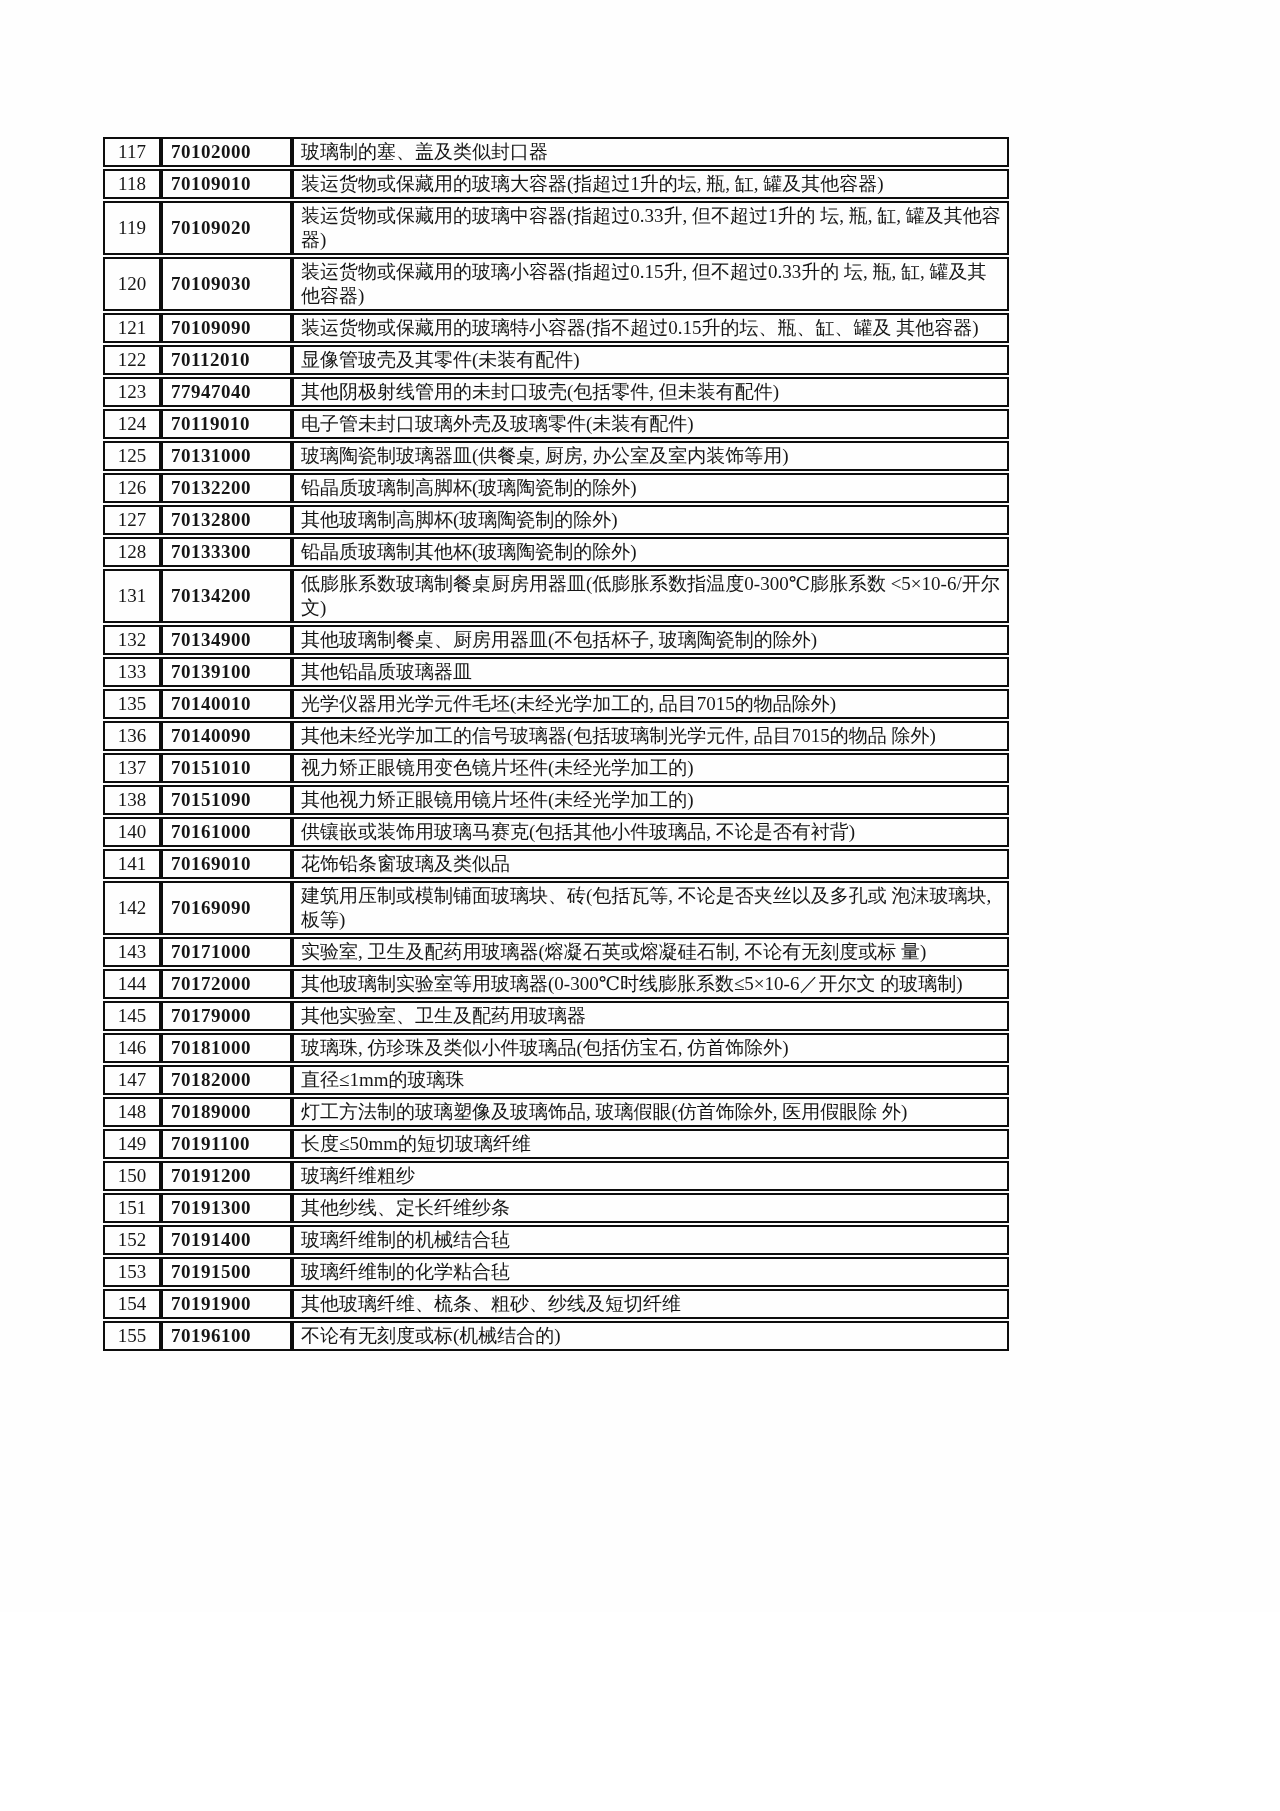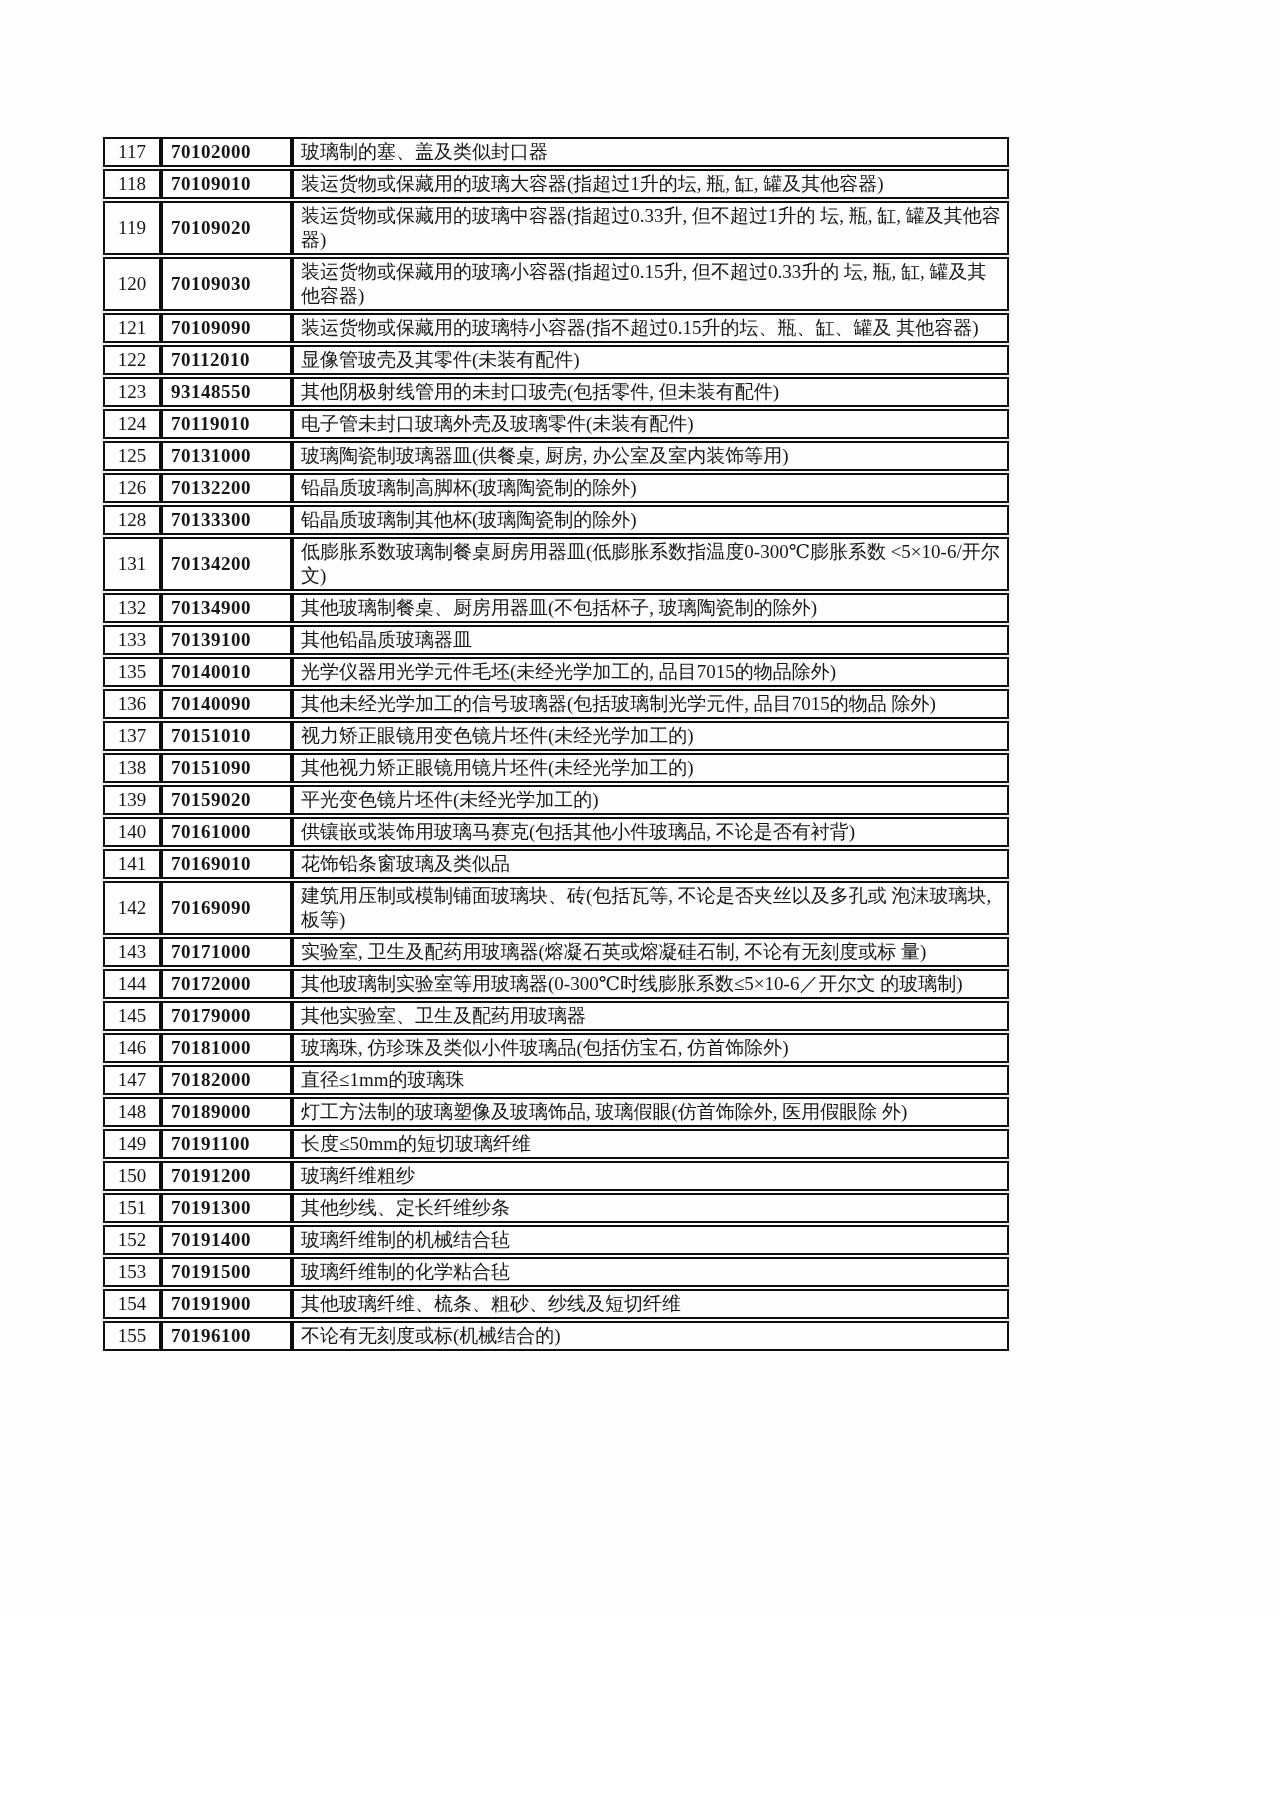--- a/index.html
+++ b/index.html
@@ -86,39 +86,44 @@
     <td class="c-code">70109090</td>
     <td class="c-desc">装运货物或保藏用的玻璃特小容器(指不超过0.15升的坛、瓶、缸、罐及 其他容器)</td>
   </tr>
         <tr>
     <td class="c-no">122</td>
     <td class="c-code">70112010</td>
     <td class="c-desc">显像管玻壳及其零件(未装有配件)</td>
   </tr>
         <tr>
     <td class="c-no">123</td>
-    <td class="c-code">93148550</td>
+    <td class="c-code">77947040</td>
     <td class="c-desc">其他阴极射线管用的未封口玻壳(包括零件, 但未装有配件)</td>
   </tr>
         <tr>
     <td class="c-no">124</td>
     <td class="c-code">70119010</td>
     <td class="c-desc">电子管未封口玻璃外壳及玻璃零件(未装有配件)</td>
   </tr>
         <tr>
     <td class="c-no">125</td>
     <td class="c-code">70131000</td>
     <td class="c-desc">玻璃陶瓷制玻璃器皿(供餐桌, 厨房, 办公室及室内装饰等用)</td>
   </tr>
         <tr>
     <td class="c-no">126</td>
     <td class="c-code">70132200</td>
     <td class="c-desc">铅晶质玻璃制高脚杯(玻璃陶瓷制的除外)</td>
   </tr>
         <tr>
+    <td class="c-no">127</td>
+    <td class="c-code">70132800</td>
+    <td class="c-desc">其他玻璃制高脚杯(玻璃陶瓷制的除外)</td>
+  </tr>
+        <tr>
     <td class="c-no">128</td>
     <td class="c-code">70133300</td>
     <td class="c-desc">铅晶质玻璃制其他杯(玻璃陶瓷制的除外)</td>
   </tr>
         <tr>
     <td class="c-no">131</td>
     <td class="c-code">70134200</td>
     <td class="c-desc">低膨胀系数玻璃制餐桌厨房用器皿(低膨胀系数指温度0-300℃膨胀系数 &lt;5×10-6/开尔文)</td>
   </tr>
         <tr>
@@ -143,25 +148,20 @@
   </tr>
         <tr>
     <td class="c-no">137</td>
     <td class="c-code">70151010</td>
     <td class="c-desc">视力矫正眼镜用变色镜片坯件(未经光学加工的)</td>
   </tr>
         <tr>
     <td class="c-no">138</td>
     <td class="c-code">70151090</td>
     <td class="c-desc">其他视力矫正眼镜用镜片坯件(未经光学加工的)</td>
-  </tr>
-        <tr>
-    <td class="c-no">139</td>
-    <td class="c-code">70159020</td>
-    <td class="c-desc">平光变色镜片坯件(未经光学加工的)</td>
   </tr>
         <tr>
     <td class="c-no">140</td>
     <td class="c-code">70161000</td>
     <td class="c-desc">供镶嵌或装饰用玻璃马赛克(包括其他小件玻璃品, 不论是否有衬背)</td>
   </tr>
         <tr>
     <td class="c-no">141</td>
     <td class="c-code">70169010</td>
     <td class="c-desc">花饰铅条窗玻璃及类似品</td>

